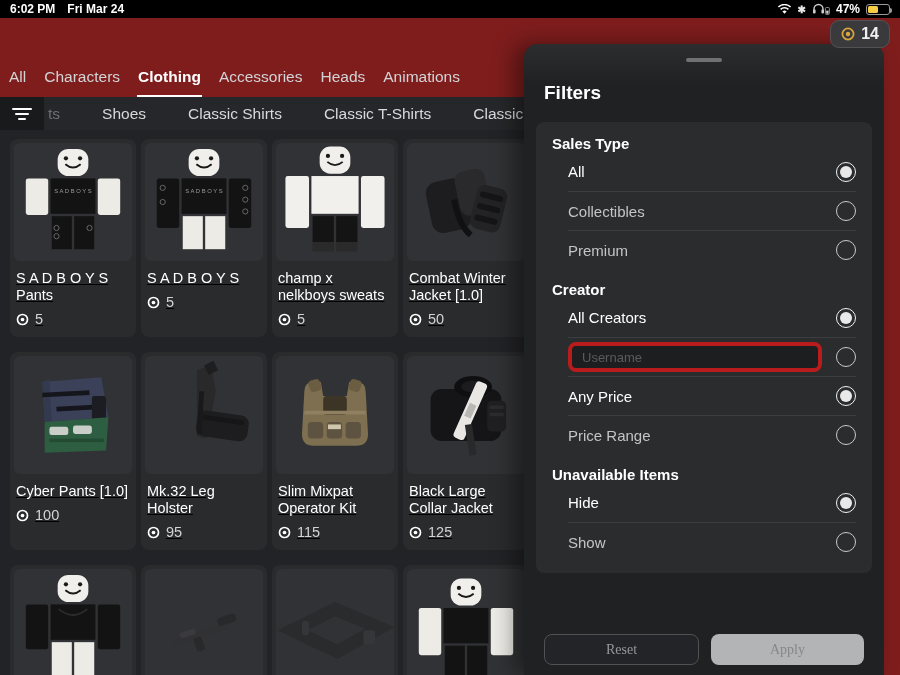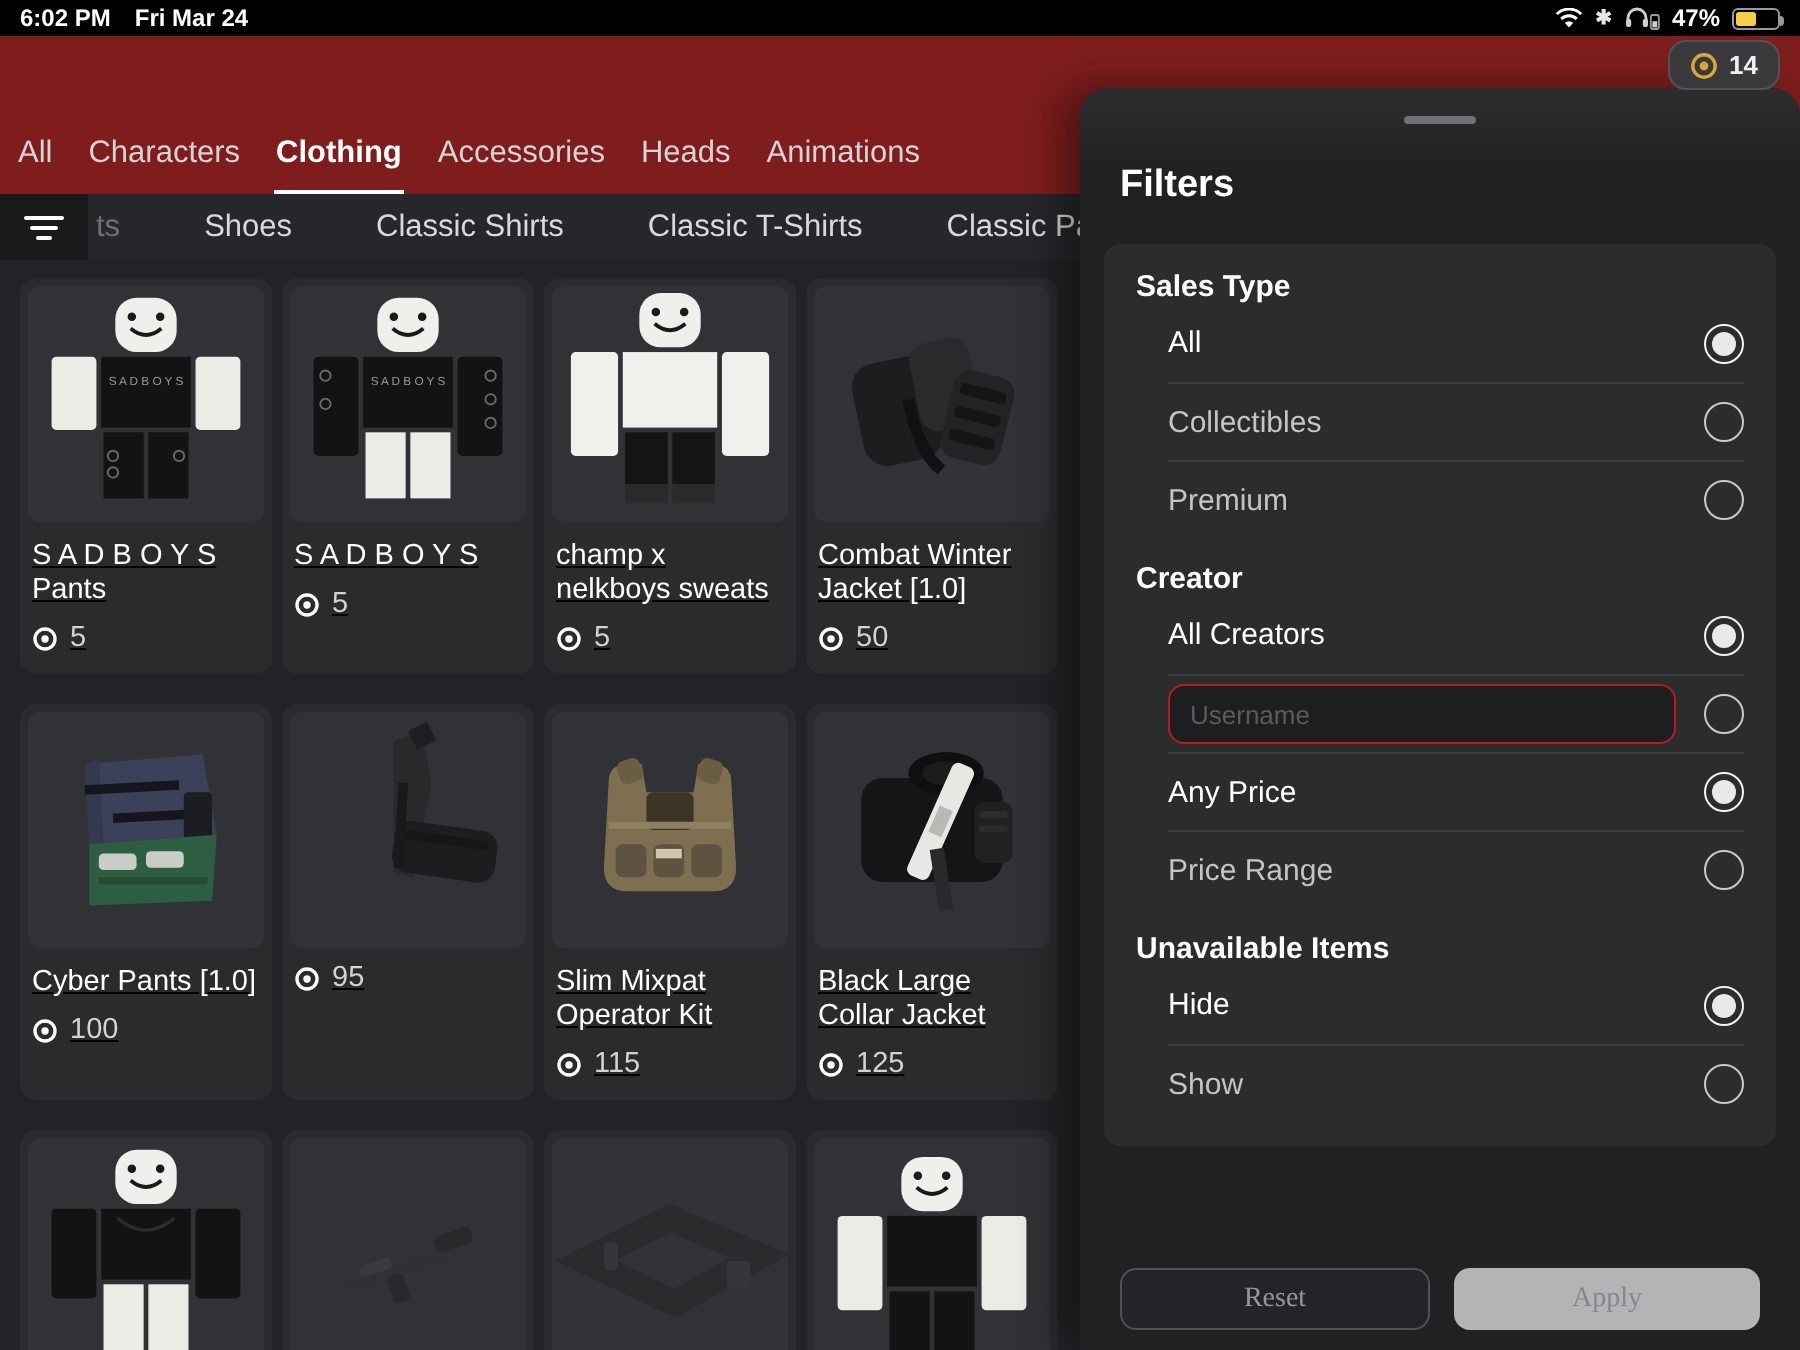--- a/index.html
+++ b/index.html
@@ -12,21 +12,21 @@
     display:flex; align-items:center; justify-content:space-between; padding:0 10px; }
   .sb-left { display:flex; gap:12px; color:#fff; font-size:12px; font-weight:bold; }
   .sb-right { display:flex; align-items:center; gap:6px; color:#fff; font-size:12px; font-weight:bold; }
   .batt { position:relative; width:24px; height:11px; border:1px solid #9a9a9e; border-radius:3px; }
   .batt-fill { position:absolute; left:1px; top:1px; bottom:1px; width:45%; background:#f7ce46; border-radius:1.5px; }
   .batt-nub { position:absolute; right:-3px; top:3px; width:2px; height:5px; background:#9a9a9e; border-radius:0 2px 2px 0; }
 
   
   .robux-badge { position:absolute; top:20px; right:10px; display:flex; align-items:center; gap:6px;
     background:#3a3a3c; border:1px solid #525254; border-radius:9px; padding:4px 10px;
-    color:#f0f0f2; font-size:13px; font-weight:bold; z-index:30; }
+    color:#f0f0f2; font-size:16px; font-weight:bold; z-index:30; }
 
   
   .header { position:absolute; top:18px; left:0; width:900px; height:46px; }
   .back-btn { position:absolute; left:42px; top:12px; width:30px; height:22px; cursor:pointer; }
   .shop-title { position:absolute; left:0; width:540px; top:8px; text-align:center; color:#fff;
     font-size:21px; font-weight:bold; display:flex; align-items:center; justify-content:center; gap:8px; }
   .search-btn { position:absolute; left:466px; top:9px; width:28px; height:28px; cursor:pointer; }
   .close-btn { position:absolute; left:552px; top:4px; width:32px; height:32px; cursor:pointer; }
 
   
@@ -49,42 +49,42 @@
   .grid-area { position:absolute; top:130px; left:0; width:540px; height:545px; background:#222326;
     overflow:hidden; padding:9px 0 0 10px;text-decoration:underline; }
   .grid-row { display:flex; gap:5px; margin-bottom:15px; }
   .card { width:126px; min-height:193px; background:#2a2b2d; border-radius:8px; padding:4px; cursor:pointer; }
   .thumb { width:118px; height:118px; background:#313235; border-radius:6px; overflow:hidden; }
   .item-name { color:#fff; font-size:14.5px; font-weight:500; line-height:17px; margin:9px 2px 0 2px;
     min-height:0; word-wrap:break-word; }
   .price-row { display:flex; align-items:center; gap:6px; margin:7px 2px 6px 2px; color:#d2d3d5; font-size:14.5px; }
 
   
-  .sheet { position:absolute; left:540px; top:44px; width:360px; height:631px; background:#202123;
+  .sheet { position:absolute; left:524px; top:44px; width:360px; height:631px; background:#202123;
     border-radius:14px 14px 0 0; box-shadow:-10px 0 22px rgba(0,0,0,.4); z-index:20; }
   .sheet::before { content:""; position:absolute; top:0; left:0; right:0; height:40px;
     border-radius:14px 14px 0 0; background:linear-gradient(#2c2d2f, rgba(44,45,47,0)); }
   .drag-handle { position:absolute; top:14px; left:50%; margin-left:-18px; width:36px; height:4px;
     background:#707174; border-radius:2px; cursor:grab; }
   .filters-title { position:absolute; top:38px; left:20px; color:#fff; font-size:19px; font-weight:bold; }
   .filter-card { position:absolute; top:78px; left:12px; width:336px; background:#2b2c2e; border-radius:8px;
     padding:13px 16px 12px 16px; }
   .section-label { color:#fff; font-size:15px; font-weight:bold; margin-top:12px; }
   .section-label:first-child { margin-top:0; }
   .opt-row { display:flex; align-items:center; justify-content:space-between; height:39px;
     margin-left:16px; cursor:pointer; }
   .opt-row + .opt-row { border-top:1px solid #3c3d3f; }
   .opt-label { font-size:15px; color:#c3c4c6; }
   .opt-row.selected .opt-label { color:#fff; font-weight:500; }
   .radio { width:20px; height:20px; border:1.5px solid #c9cacc; border-radius:50%; flex:0 0 auto;
     display:flex; align-items:center; justify-content:center; }
   .opt-row.selected .radio { border-color:#f2f2f2; }
   .radio-dot { width:12px; height:12px; border-radius:50%; background:#e9e9e9; display:none; }
   .opt-row.selected .radio-dot { display:block; }
-  .username-input { flex:1; margin-right:14px; height:30px; background:#1d1e20; border:1px solid #b91c1c;
+  .username-input { flex:1; margin-right:14px; height:30px; background:#1d1e20; border:4px solid #b91c1c;
     border-radius:8px; color:#e8e8e8; font-size:13px; padding:0 10px; outline:none;
     font-family:"Liberation Sans", sans-serif; }
   .username-input::placeholder { color:#5a5b5d; }
 
   .sheet-buttons { position:absolute; bottom:10px; left:20px; width:320px; display:flex; gap:12px; }
   .btn { flex:1; height:31px; border-radius:8px; font-size:14px; display:flex; align-items:center;
     justify-content:center; cursor:pointer; font-family:Liberation Serif, serif; }
   .btn-reset { background:#232427; border:1px solid #505153; color:#96979a; }
   .btn-apply { background:#b2b4b6; border:none; color:#85878a; font-weight:500; }
 
@@ -305,20 +305,21 @@
           <svg width="118" height="118" viewBox="0 0 100 100">
             <polygon points="44,12 56,8 60,30 52,70 44,68" fill="#29292b"></polygon>
             <polygon points="50,8 58,4 62,12 54,16" fill="#1e1e20"></polygon>
             <g transform="rotate(8 64 56)">
               <rect x="44" y="48" width="44" height="22" rx="7" fill="#1d1d1f"></rect>
               <rect x="48" y="52" width="36" height="4" rx="2" fill="#161618"></rect>
             </g>
             <path d="M48 30 L46 66" stroke="#19191b" stroke-width="4"></path>
           </svg>
         </div>
+        <div class="item-name">Mk.32 Leg Holster</div>
         <div class="price-row">
           <svg width="13" height="13" viewBox="0 0 14 14">
               <circle cx="7" cy="7" r="5.4" fill="none" stroke="#fff" stroke-width="1.8"></circle>
               <circle cx="7" cy="7" r="2" fill="#fff"></circle>
             </svg>
           <span>95</span>
         </div>
       </div>
 
       <div class="card">

